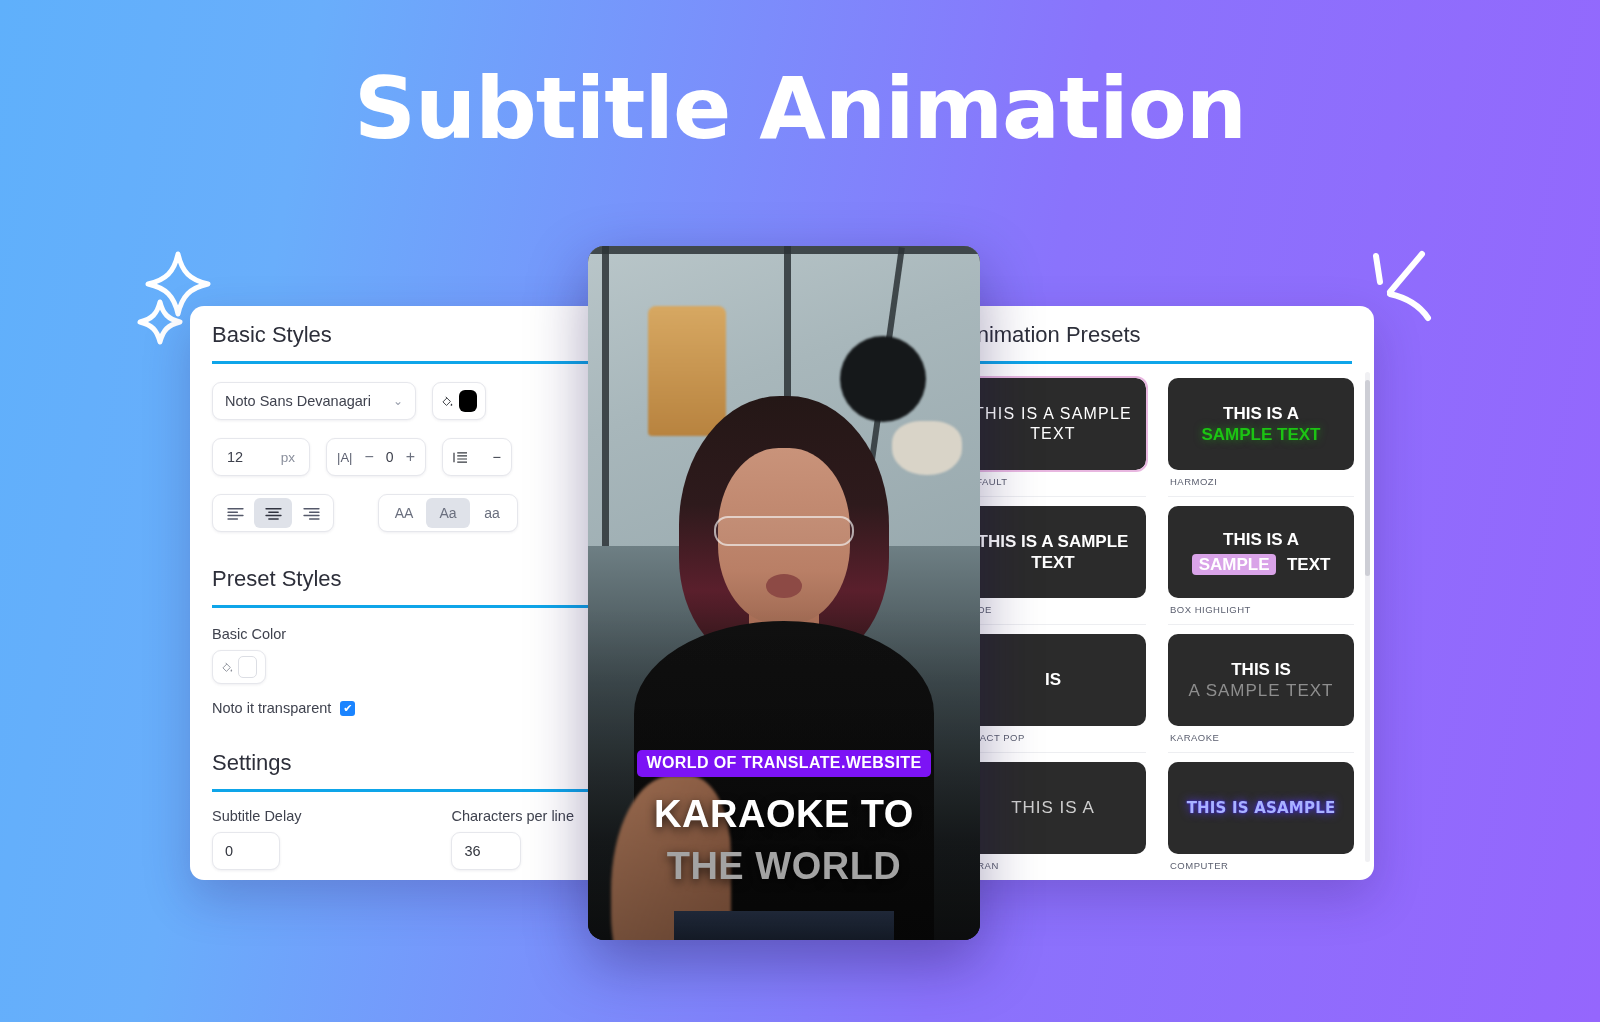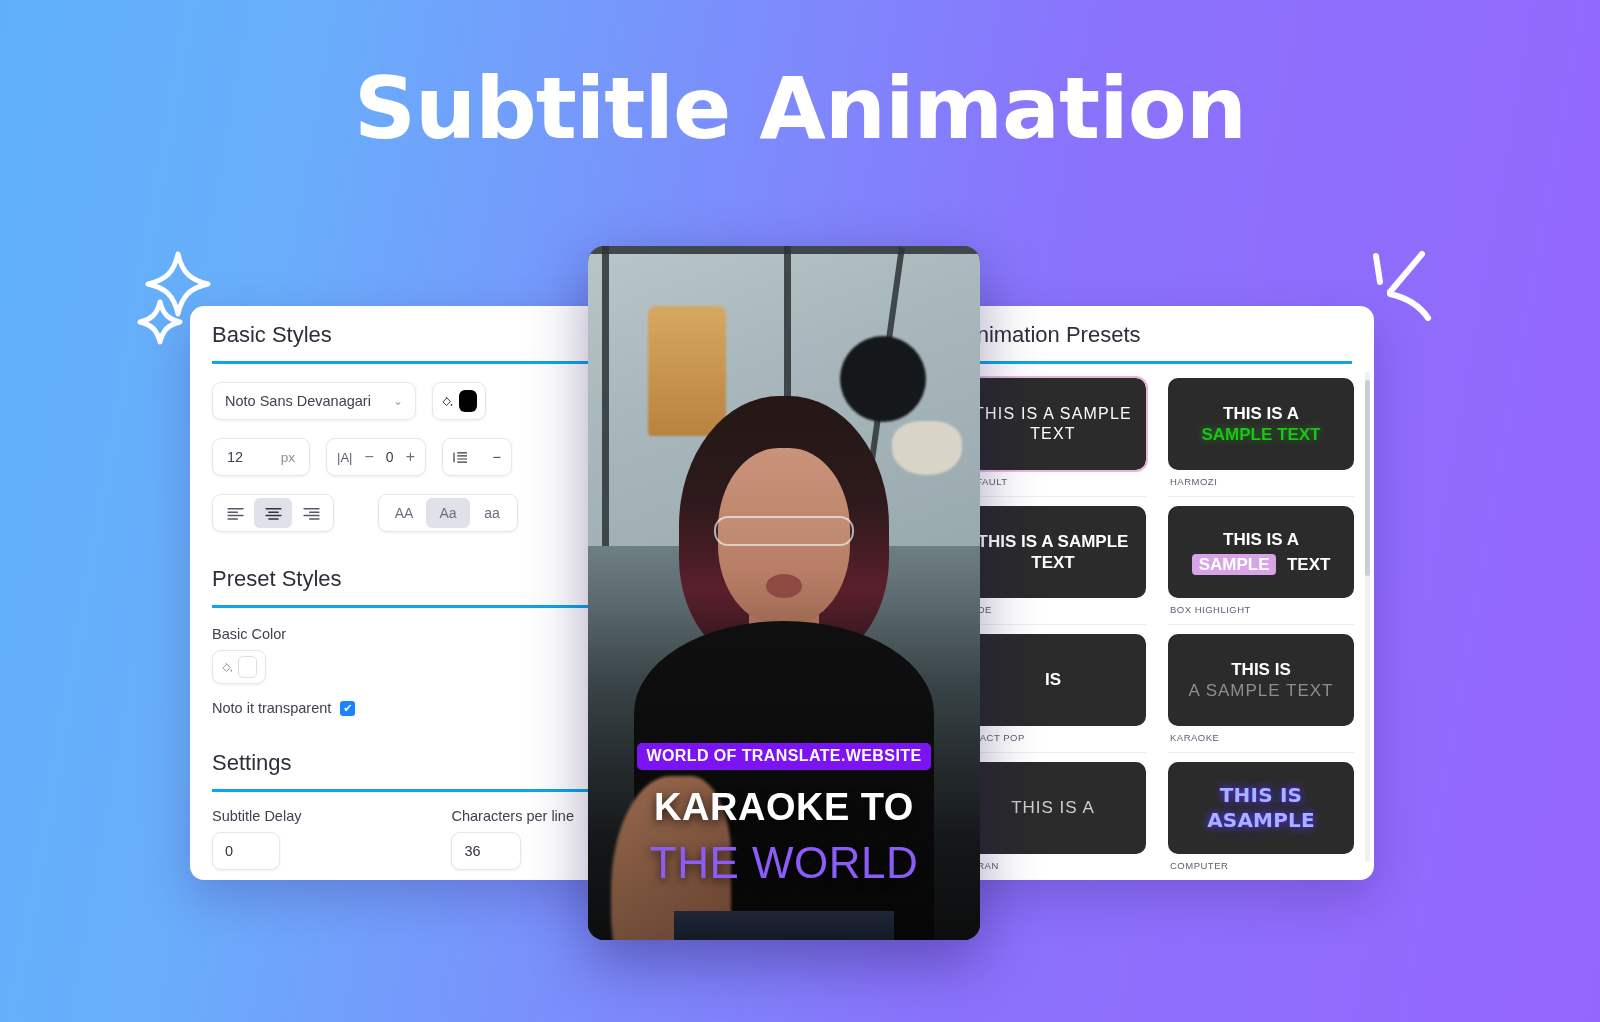--- a/index.html
+++ b/index.html
@@ -134,21 +134,21 @@
     border-bottom: 1px solid #edeef1;
     margin-bottom: 9px;
   }
   .pt { font-weight: 700; font-size: 17px; line-height: 1.25; color: #fff; font-family: "Liberation Sans", sans-serif; }
   .pt.thin { font-weight: 400; letter-spacing: 1px; }
   .pt-default { font-weight: 400; font-size: 16px; letter-spacing: 1.2px; }
   .pt-green { color: #1cc413; text-shadow: 0 0 9px rgba(28,196,19,.55); }
   .pt-box-hl { background: #d9a3e8; color: #fff; padding: 1px 7px; border-radius: 4px; }
   .pt-dim { color: #8e8e8e; }
   .pt-blue {
-    color: #a9b2ff; font-size: 20px; letter-spacing: .2px;
+    color: #a9b2ff; font-size: 15px; letter-spacing: .2px;
     text-shadow: 0 0 2px #3a23f0, 0 0 10px #5b3cff;
     font-family: "DejaVu Sans", sans-serif;
   }
   .scrollbar-track {
     position: absolute; right: 4px; top: 8px; width: 5px; height: 490px;
     background: #f0f0f3; border-radius: 3px;
   }
   .scrollbar-thumb {
     position: absolute; right: 4px; top: 16px; width: 5px; height: 196px;
     background: #cdced5; border-radius: 3px;
@@ -257,21 +257,21 @@
     padding: 4px 10px 5px;
     border-radius: 5px;
   }
   .sub-line1 {
     margin-top: 16px;
     color: #fff; font-weight: 700; font-size: 38px; letter-spacing: .5px;
     text-shadow: 0 3px 10px rgba(0,0,0,.7);
   }
   .sub-line2 {
     margin-top: 9px;
-    color: #8b5cf6; font-weight: 400; font-size: 44px; letter-spacing: .5px;
+    color: #a3a3a3; font-weight: 700; font-size: 38px; letter-spacing: .5px;
     text-shadow: 0 3px 10px rgba(0,0,0,.7);
   }
 </style>
 </head>
 <body>
 
 <div class="hero-title">Subtitle Animation</div>
 
 <svg class="deco deco-sparkles" viewBox="0 0 110 100">
   <path d="M42 8 C46 26 54 34 72 38 C54 42 46 50 42 68 C38 50 30 42 12 38 C30 34 38 26 42 8 Z" fill="none" stroke="#ffffff" stroke-width="5" stroke-linejoin="round"></path>

